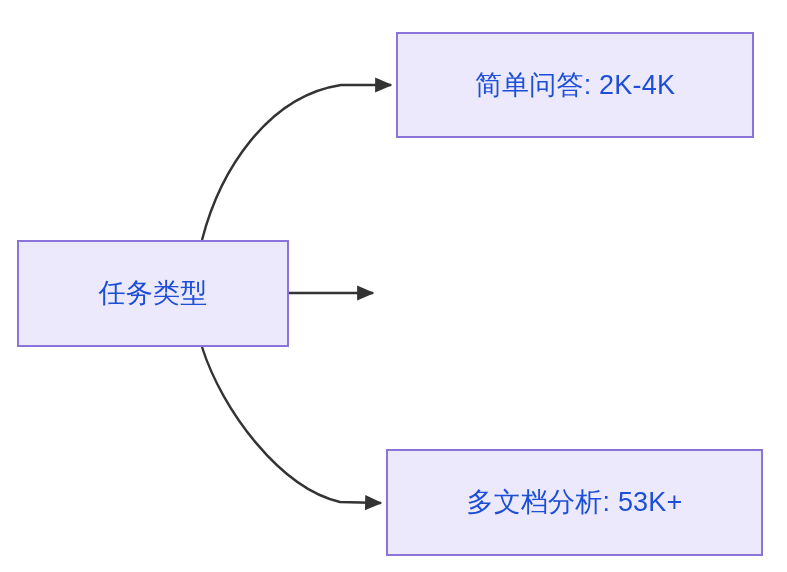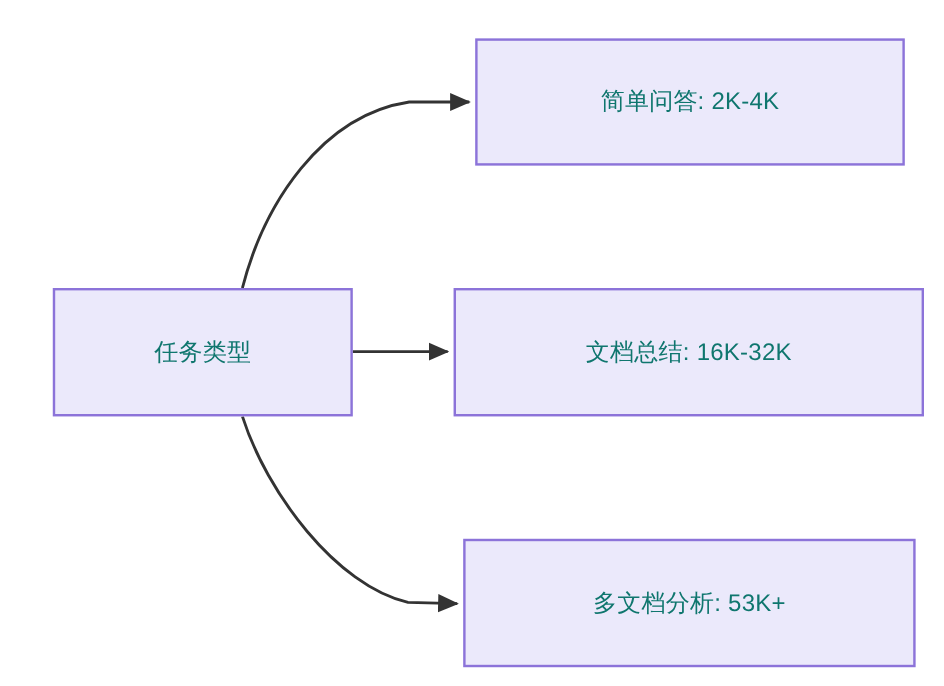--- a/index.html
+++ b/index.html
@@ -31,29 +31,29 @@
     position: absolute;
     box-sizing: border-box;
     background: #ebe9fb;
     border: 2px solid #8c73d9;
     display: flex;
     align-items: center;
     justify-content: center;
     z-index: 2;
   }
   .node-label {
-    font-size: 20px;
-    color: #0f766e;
+    font-size: 27px;
+    color: #1d4ed8;
     line-height: 1.2;
     letter-spacing: 0.2px;
     white-space: nowrap;
     text-align: center;
   }
   
-  #node-task-type      { left: 44px;  top: 240px; width: 250px; height: 107px; }
+  #node-task-type      { left: 17px;  top: 240px; width: 272px; height: 107px; }
   #node-simple-qa      { left: 396px; top: 32px;  width: 358px; height: 106px; }
   #node-doc-summary    { left: 378px; top: 240px; width: 392px; height: 107px; }
   #node-multi-doc      { left: 386px; top: 449px; width: 377px; height: 107px; }
 </style>
 </head>
 <body>
 
 <div id="diagram-canvas">
 
   <svg class="flow-svg" viewBox="0 0 787 572">
@@ -71,21 +71,18 @@
   </svg>
 
   <div class="node" id="node-task-type">
     <span class="node-label">任务类型</span>
   </div>
 
   <div class="node" id="node-simple-qa">
     <span class="node-label">简单问答: 2K-4K</span>
   </div>
 
-  <div class="node" id="node-doc-summary">
-    <span class="node-label">文档总结: 16K-32K</span>
-  </div>
 
   <div class="node" id="node-multi-doc">
     <span class="node-label">多文档分析: 53K+</span>
   </div>
 
 </div>
 
 </body></html>

